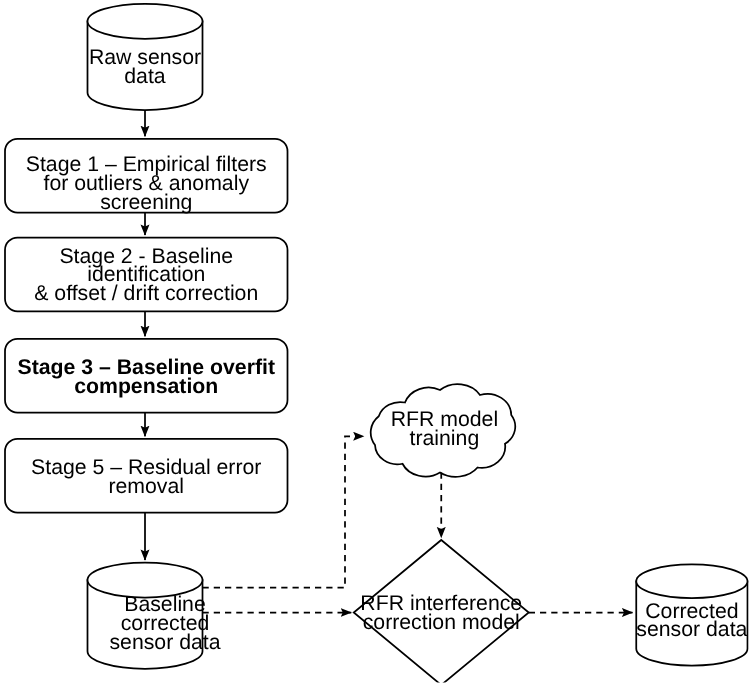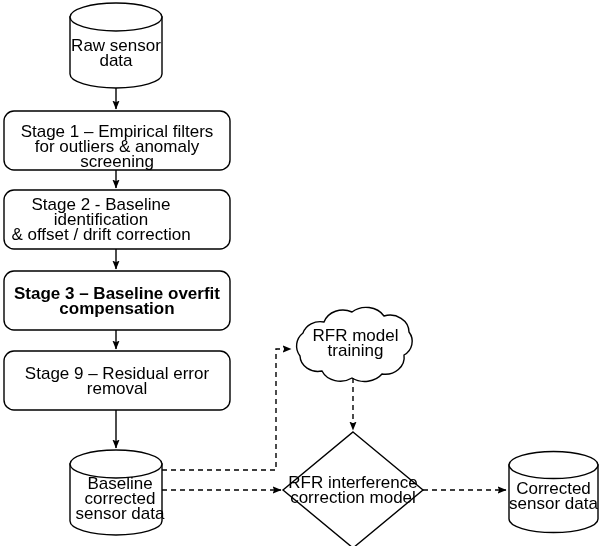--- a/index.html
+++ b/index.html
@@ -73,29 +73,29 @@
 
     <line x1="423" y1="490" x2="506" y2="490" stroke="#000" stroke-width="1.4" stroke-dasharray="5,4" marker-end="url(#ah)"></line>
   </svg>
 
   <div class="node-label" style="left:70px;top:24px;width:92px;height:58px;">Raw sensor
 data</div>
 
   <div class="node-label" style="left:4px;top:111px;width:226px;height:70px;">Stage 1 – Empirical filters
 for outliers &amp; anomaly screening</div>
 
-  <div class="node-label" style="left:4px;top:190px;width:194px;height:59px;">Stage 2 - Baseline identification
+  <div class="node-label" style="left:20px;top:190px;width:194px;height:59px;">Stage 2 - Baseline identification
 &amp; offset / drift correction</div>
 
   <div class="node-label" style="left:4px;top:271px;width:226px;height:59px;font-weight:bold;">Stage 3 – Baseline overfit
 compensation</div>
 
-  <div class="node-label" style="left:4px;top:351px;width:226px;height:59px;">Stage 9 – Residual error removal</div>
+  <div class="node-label" style="left:4px;top:351px;width:226px;height:59px;">Stage 5 – Residual error removal</div>
 
-  <div class="node-label" style="left:54px;top:470px;width:92px;height:56px;padding-left:20px;">Baseline
+  <div class="node-label" style="left:66px;top:470px;width:92px;height:56px;padding-left:20px;">Baseline
 corrected
 sensor data</div>
 
   <div class="node-label" style="left:296px;top:312px;width:119px;height:62px;">RFR model
 training</div>
 
   <div class="node-label" style="left:283px;top:463px;width:140px;height:54px;">RFR interference
 correction model</div>
 
   <div class="node-label" style="left:509px;top:472px;width:89px;height:48px;">Corrected

